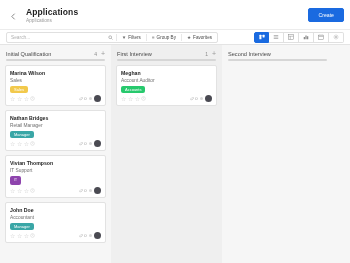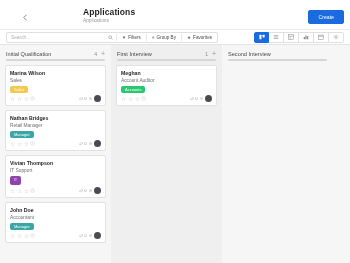--- a/index.html
+++ b/index.html
@@ -7,21 +7,21 @@
     width: 350px; height: 263px;
     font-family: "Liberation Sans", sans-serif;
     background: #f6f6f6;
     overflow: hidden;
     color: #303030;
   }
   .app { width: 350px; height: 263px; display: flex; flex-direction: column; }
 
   
   .cp { background: #ffffff; border-bottom: 1px solid #e4e4e4; }
-  .cp-top { display: flex; align-items: flex-end; padding: 7px 6px 5px 18px; gap: 45px; }
+  .cp-top { display: flex; align-items: flex-start; padding: 7px 6px 5px 6px; }
   .back-btn {
     width: 14px; height: 14px; flex: 0 0 14px;
     display: flex; align-items: center; justify-content: center;
     color: #7a7a7a; margin-top: 2px;
   }
   .back-btn svg { display: block; }
   .titlewrap { margin-left: 6px; flex: 1; min-width: 0; }
   .title { font-size: 8.5px; font-weight: bold; line-height: 10px; color: #1f1f1f; letter-spacing: .1px; }
   .subtitle { font-size: 4.8px; color: #9b9b9b; line-height: 7px; }
   .create-btn {

